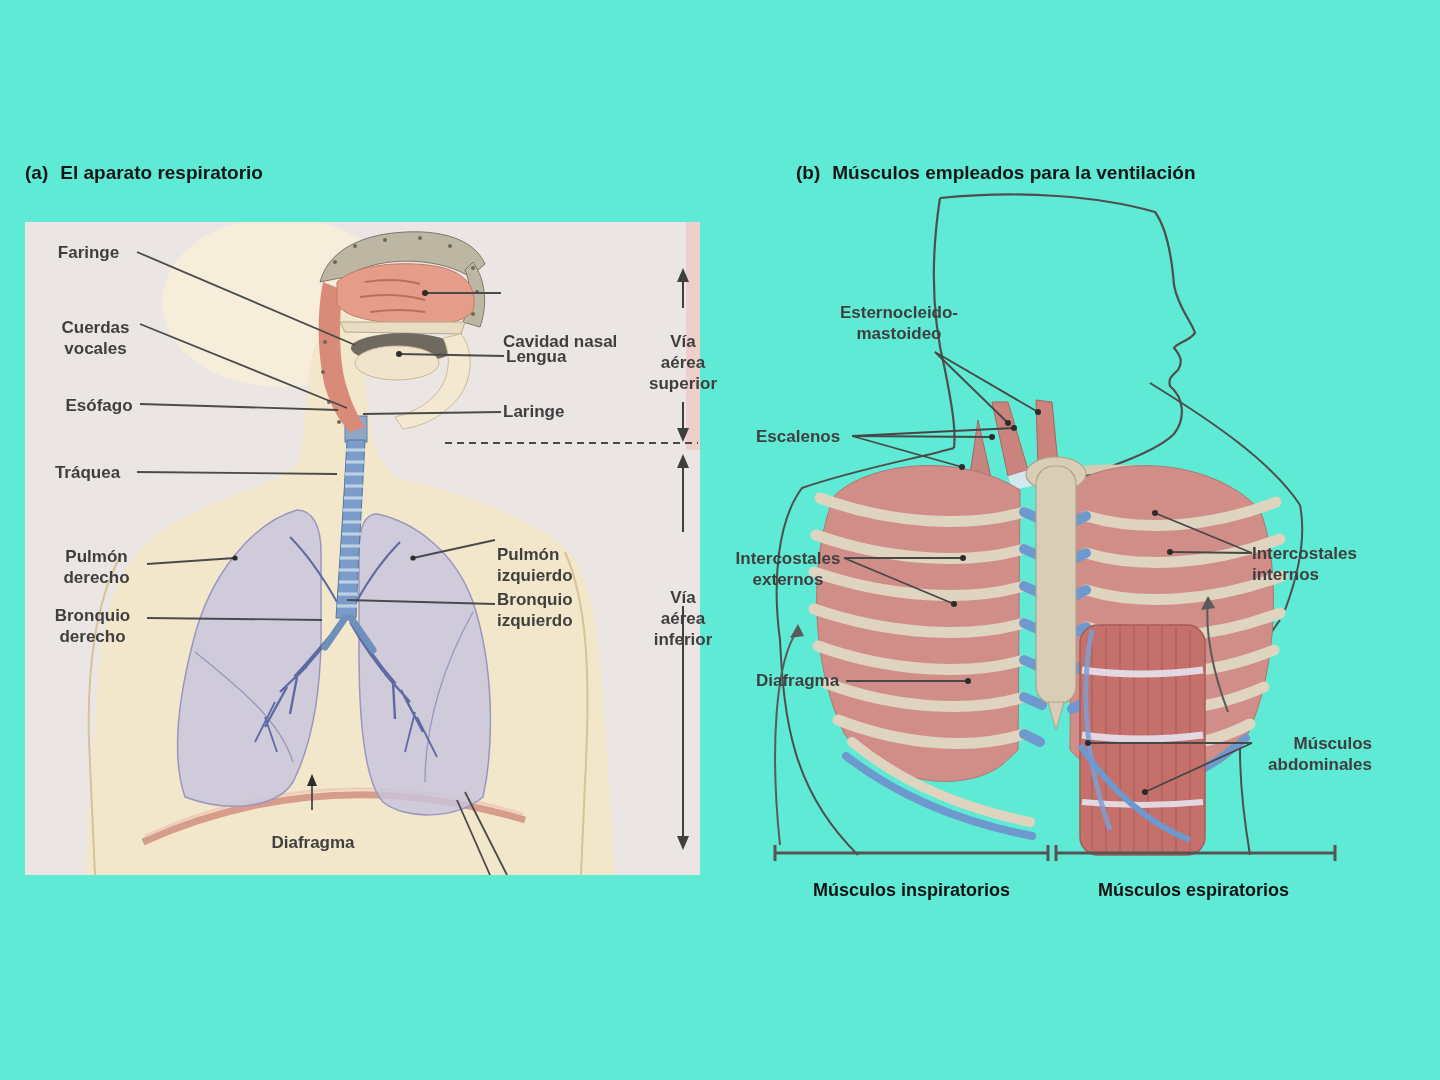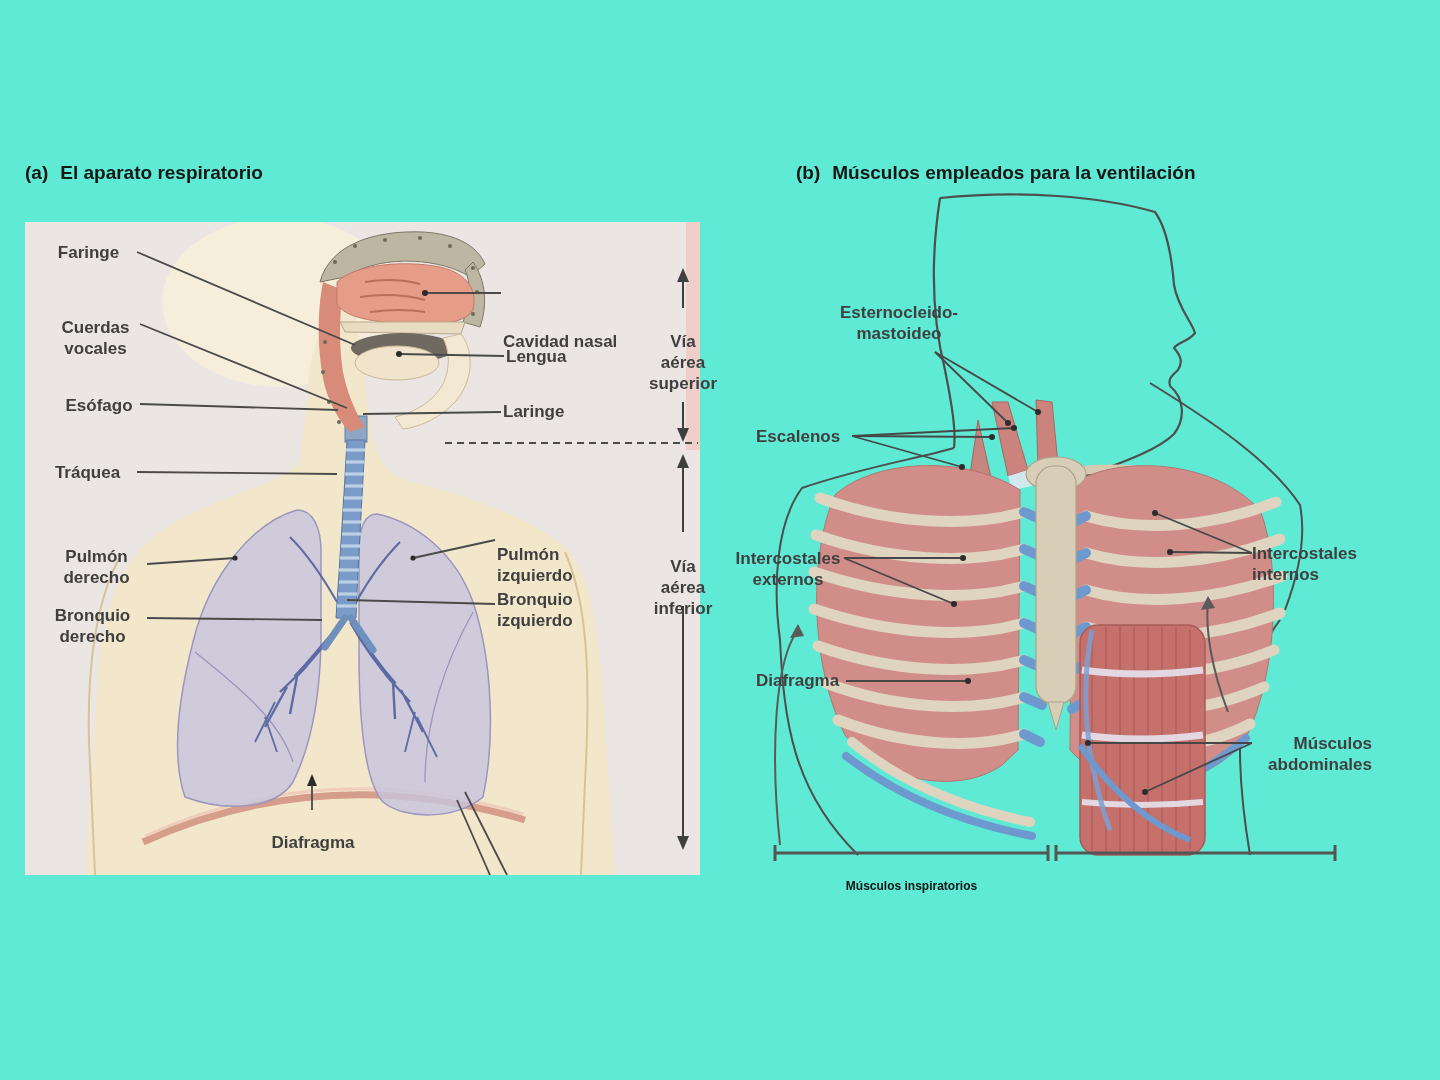--- a/index.html
+++ b/index.html
@@ -3,21 +3,21 @@
 <meta charset="utf-8">
 <style>
   html,body{margin:0;padding:0;background:#ffffff;}
   .page{position:relative;width:1440px;height:1080px;background:#5eead4;overflow:hidden;
         font-family:"Liberation Sans",sans-serif;}
   .panel-title{position:absolute;font:700 19px/1.2 "Liberation Sans",sans-serif;color:#161616;white-space:nowrap;}
   .panel-title .pfx{margin-right:12px;}
   .lbl{position:absolute;font:700 17px/1.24 "Liberation Sans",sans-serif;color:#3f3f3f;}
   .r{text-align:center;}
   .c{text-align:center;margin-top:22px;}
-  .blk{color:#131313;font-size:12px;}
+  .blk{color:#131313;font-size:18px;}
   svg{position:absolute;display:block;}
 </style>
 </head>
 <body>
 
 <div class="page">
 
   <div class="panel-title" style="left:25px;top:162px;">
     <span class="pfx">(a)</span><span>El aparato respiratorio</span>
   </div>
@@ -160,21 +160,21 @@
   <div class="lbl r" style="left:40px;top:462px;width:95px;">Tráquea</div>
   <div class="lbl r" style="left:48px;top:546px;width:97px;">Pulmón derecho</div>
   <div class="lbl r" style="left:40px;top:605px;width:105px;">Bronquio derecho</div>
   <div class="lbl c" style="left:258px;top:810px;width:110px;">Diafragma</div>
   <div class="lbl" style="left:503px;top:283px;width:140px;margin-top:48px;">Cavidad nasal</div>
   <div class="lbl" style="left:506px;top:346px;width:100px;">Lengua</div>
   <div class="lbl" style="left:503px;top:401px;width:100px;">Laringe</div>
   <div class="lbl" style="left:497px;top:544px;width:95px;">Pulmón izquierdo</div>
   <div class="lbl" style="left:497px;top:589px;width:100px;">Bronquio izquierdo</div>
   <div class="lbl c" style="left:647px;top:309px;width:72px;">Vía aérea superior</div>
-  <div class="lbl c" style="left:647px;top:534px;width:72px;">Vía aérea inferior</div>
+  <div class="lbl c" style="left:647px;top:565px;width:72px;">Vía aérea inferior</div>
 
   <div class="panel-title" style="left:748px;top:162px;margin-left:48px;">
     <span class="pfx">(b)</span><span>Músculos empleados para la ventilación</span>
   </div>
 
   <svg style="left:740px;top:190px;" width="700" height="700" viewBox="0 0 700 700">
 
     <g fill="none" stroke="#4e4e4e" stroke-width="2.2">
       <path d="M 200,8 C 280,0 360,6 415,22 C 428,40 432,70 434,95 C 438,118 452,132 455,143
                C 448,152 438,152 434,158 C 441,166 443,172 438,180 C 432,186 428,188 430,196
@@ -310,14 +310,15 @@
     </g>
   </svg>
 
   <div class="lbl r" style="left:828px;top:302px;width:142px;">Esternocleido-mastoideo</div>
   <div class="lbl" style="left:756px;top:426px;width:100px;">Escalenos</div>
   <div class="lbl r" style="left:732px;top:548px;width:112px;">Intercostales externos</div>
   <div class="lbl" style="left:756px;top:670px;width:100px;">Diafragma</div>
   <div class="lbl" style="left:1252px;top:543px;width:112px;">Intercostales internos</div>
   <div class="lbl" style="left:1252px;top:733px;width:120px;text-align:right;">Músculos abdominales</div>
   <div class="lbl c blk" style="left:775px;top:857px;width:273px;">Músculos inspiratorios</div>
+  <div class="lbl c blk" style="left:1052px;top:857px;width:283px;">Músculos espiratorios</div>
 
 </div>
 
 </body></html>

